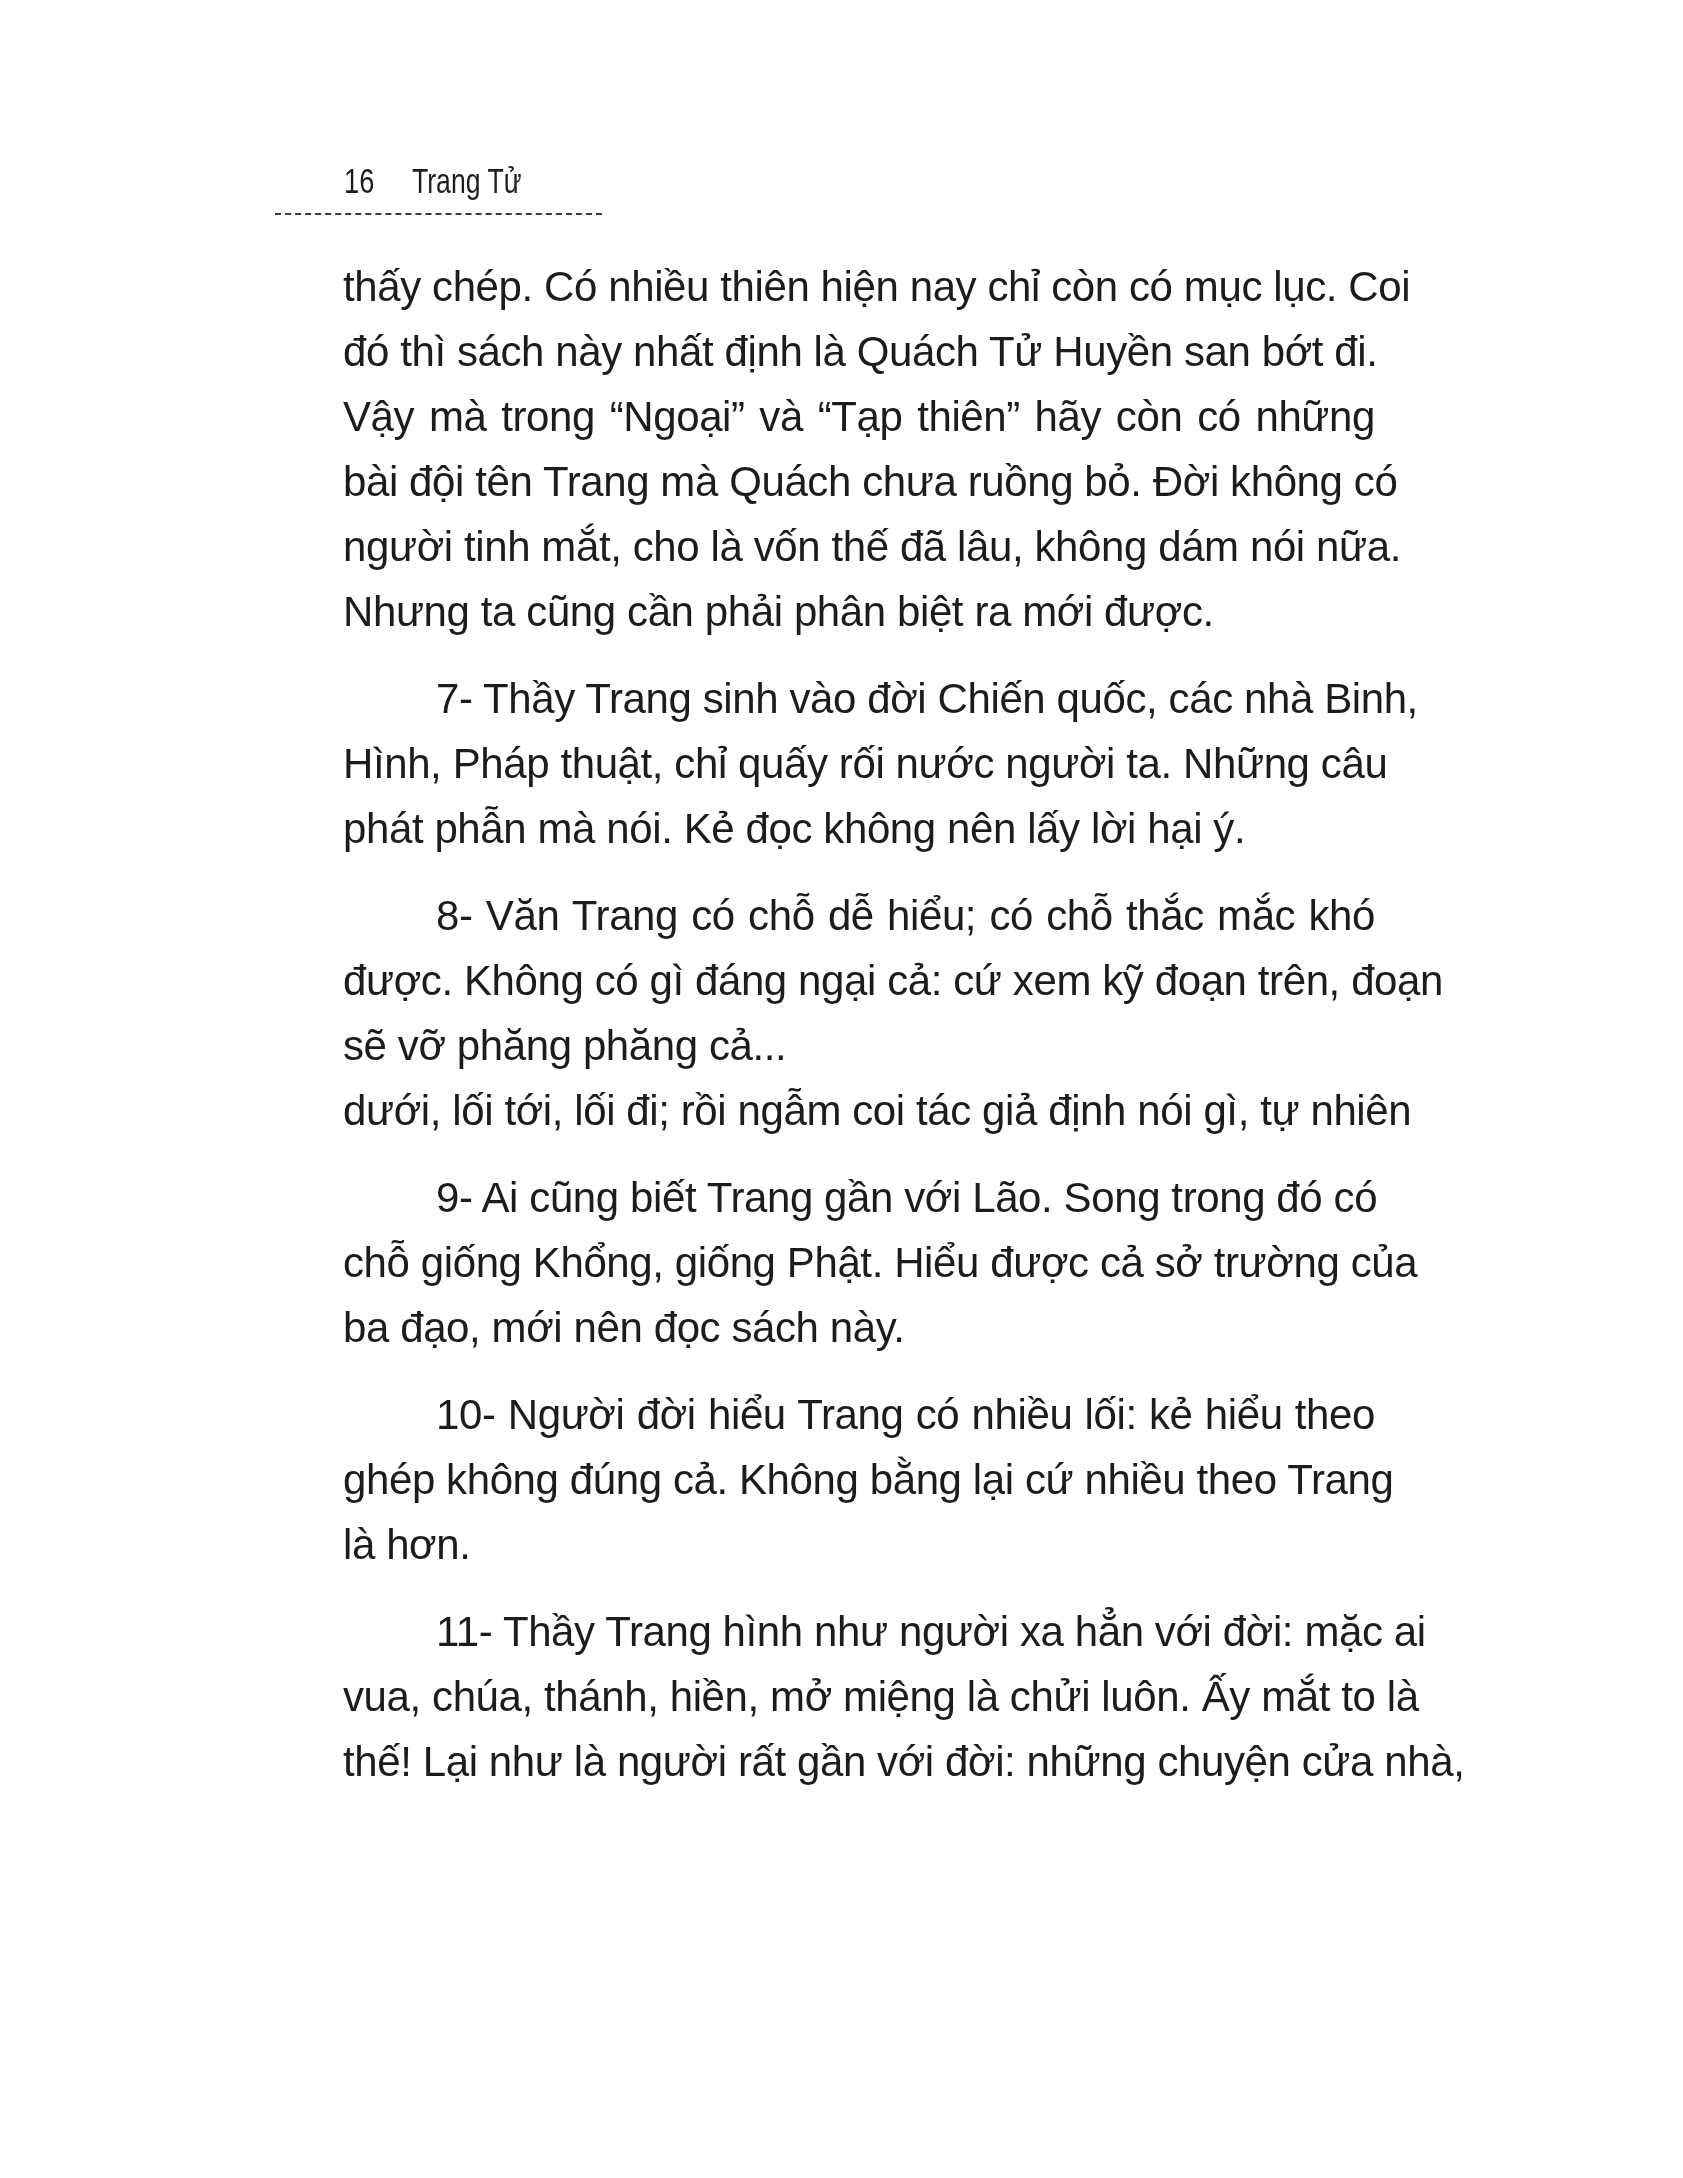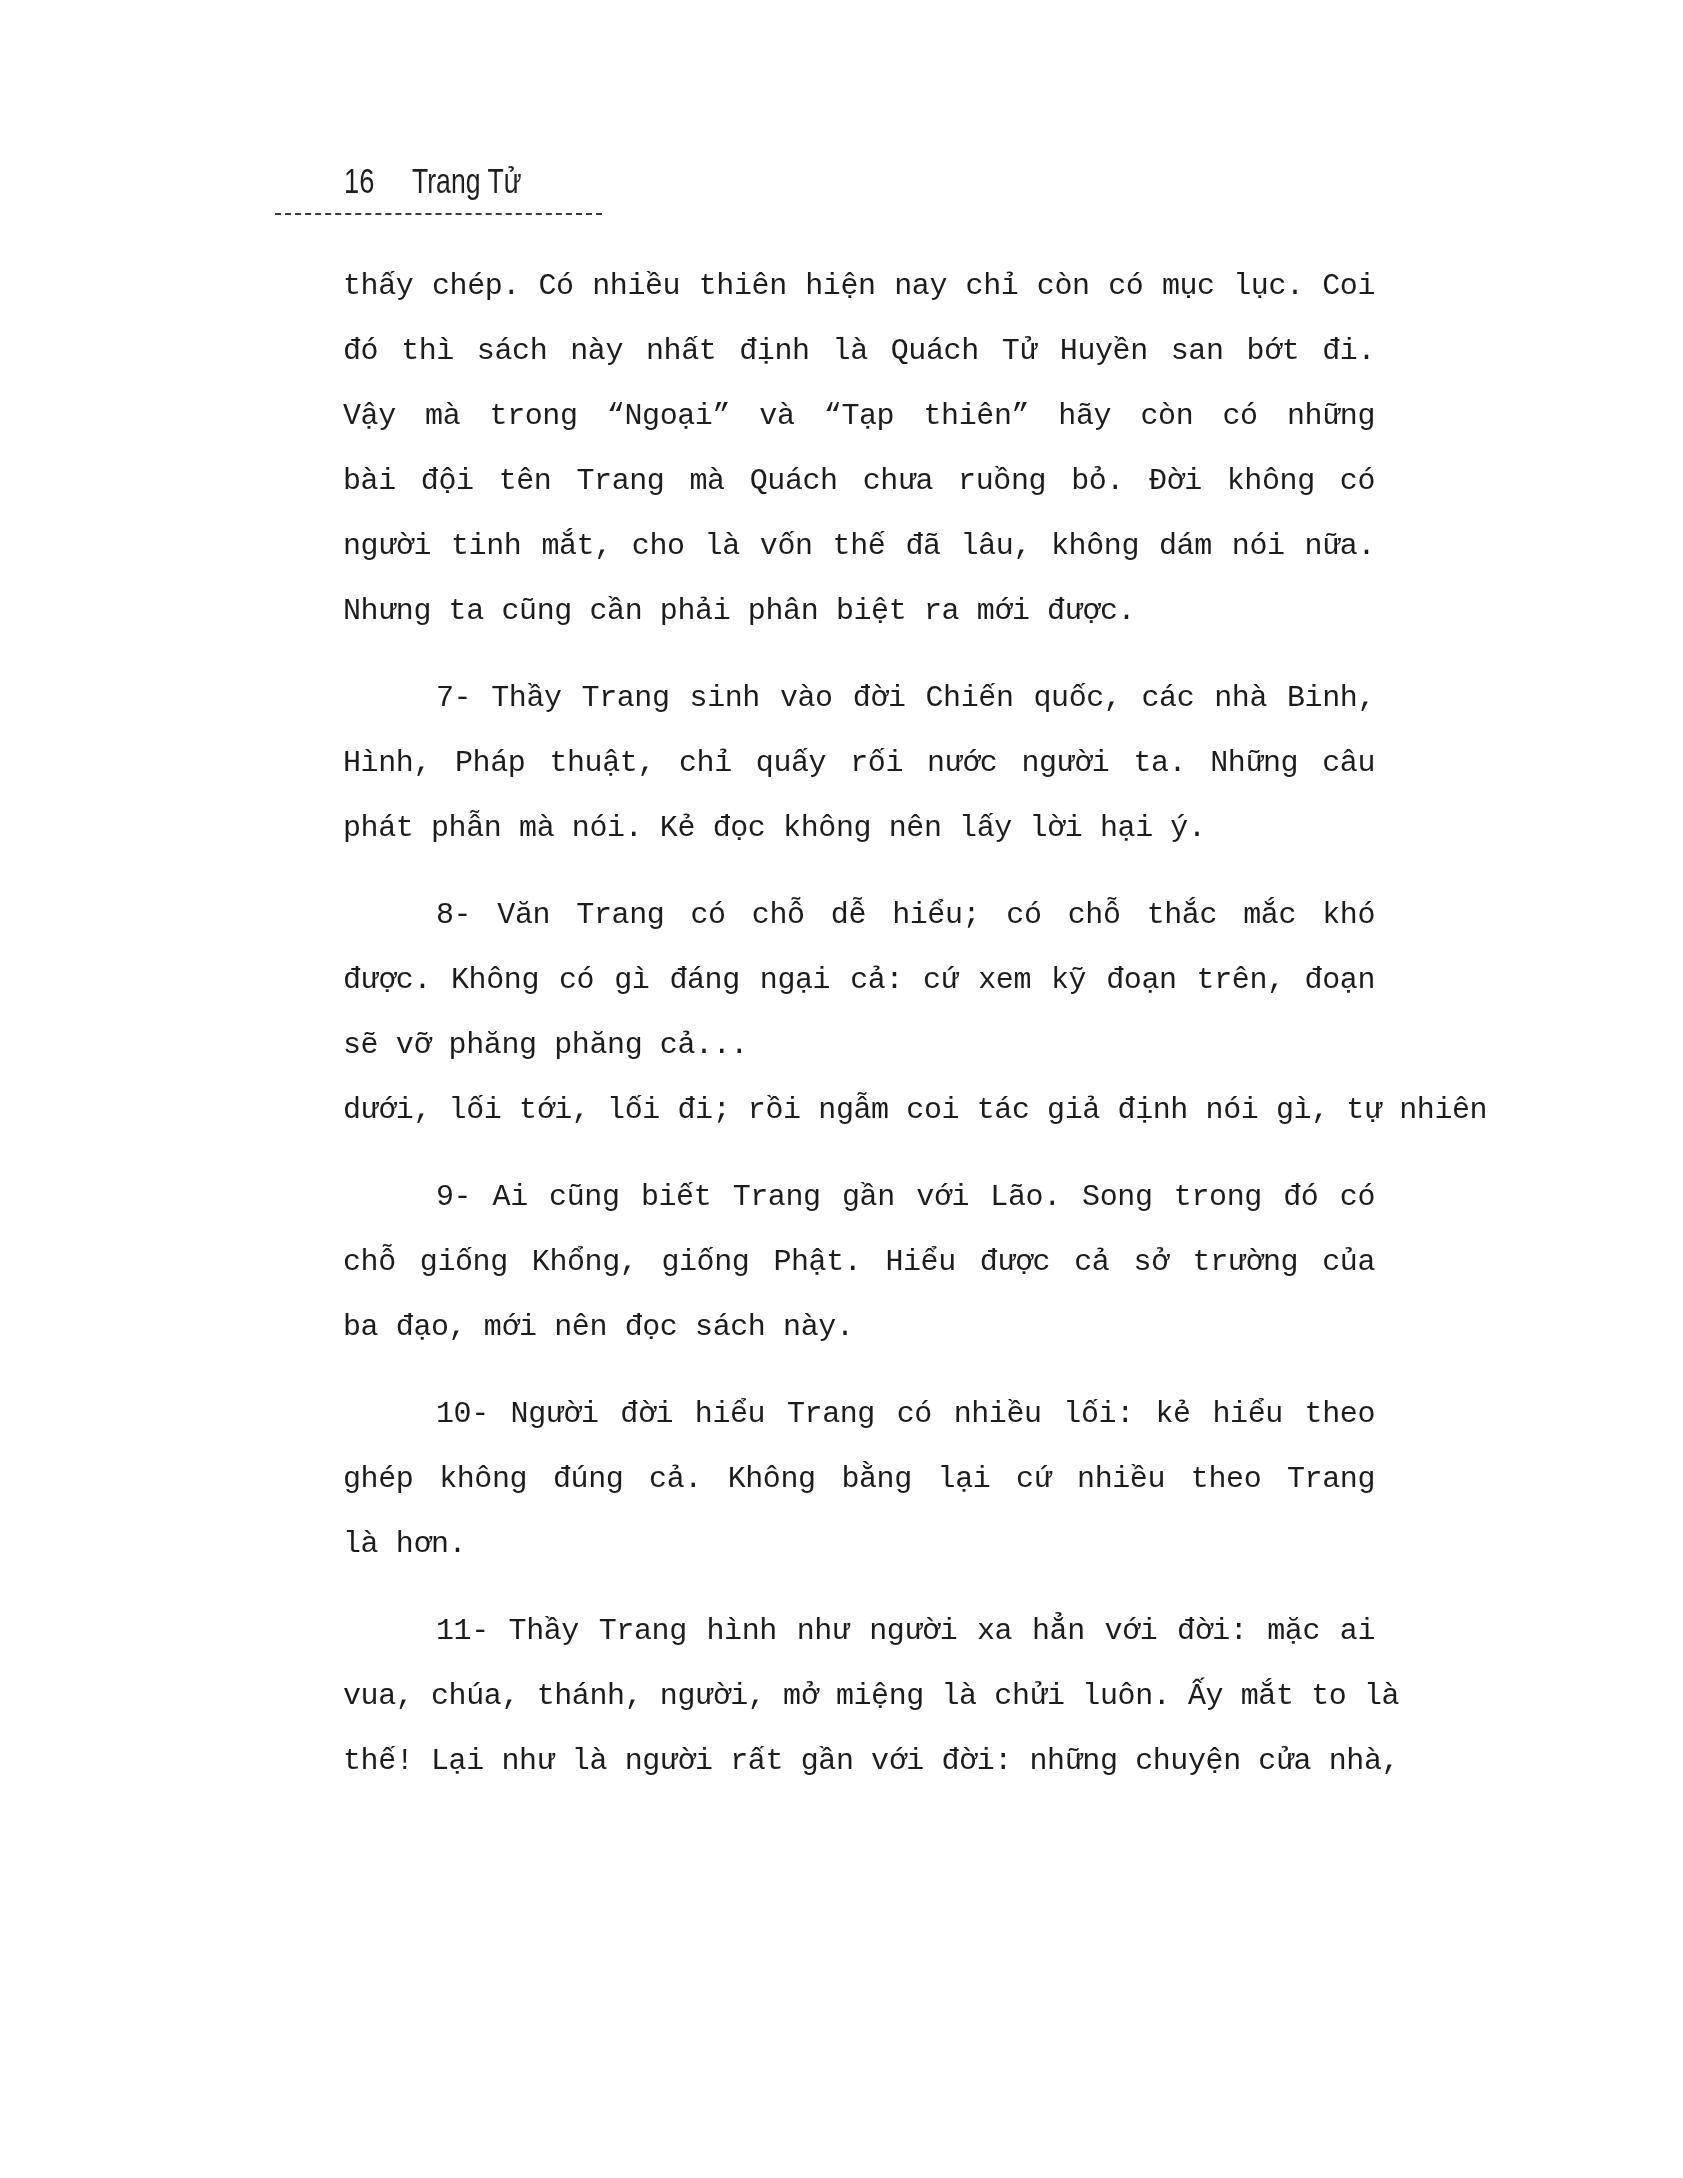--- a/index.html
+++ b/index.html
@@ -47,22 +47,22 @@
       top: 213px;
       width: 327px;
       height: 0;
       border-top: 2px dashed #3a3a3a;
     }
     .body-text {
       position: absolute;
       left: 343px;
       top: 254px;
       width: 1032px;
-      font-family: Liberation Mono, monospace;
-      font-size: 30px;
+      font-family: Liberation Sans, sans-serif;
+      font-size: 42px;
       color: #1c1c1c;
     }
     .paragraph {
       margin: 0 0 22px 0;
     }
     .line {
       display: block;
       height: 65px;
       line-height: 65px;
       white-space: nowrap;
@@ -119,18 +119,18 @@
   </p>
 
   <p class="paragraph">
     <span class="line indent" style="word-spacing: 0px;">10- Người đời hiểu Trang có nhiều lối: kẻ hiểu theo</span>
     <span class="line" style="word-spacing: 0px;">ghép không đúng cả. Không bằng lại cứ nhiều theo Trang</span>
     <span class="line last">là hơn.</span>
   </p>
 
   <p class="paragraph">
     <span class="line indent" style="word-spacing: 0px;">11- Thầy Trang hình như người xa hẳn với đời: mặc ai</span>
-    <span class="line" style="word-spacing: 0px;">vua, chúa, thánh, người, mở miệng là chửi luôn. Ấy mắt to là</span>
+    <span class="line" style="word-spacing: 0px;">vua, chúa, thánh, hiền, mở miệng là chửi luôn. Ấy mắt to là</span>
     <span class="line" style="word-spacing: 0px;">thế! Lại như là người rất gần với đời: những chuyện cửa nhà,</span>
   </p>
 
 </div>
 
 
 </body></html>

